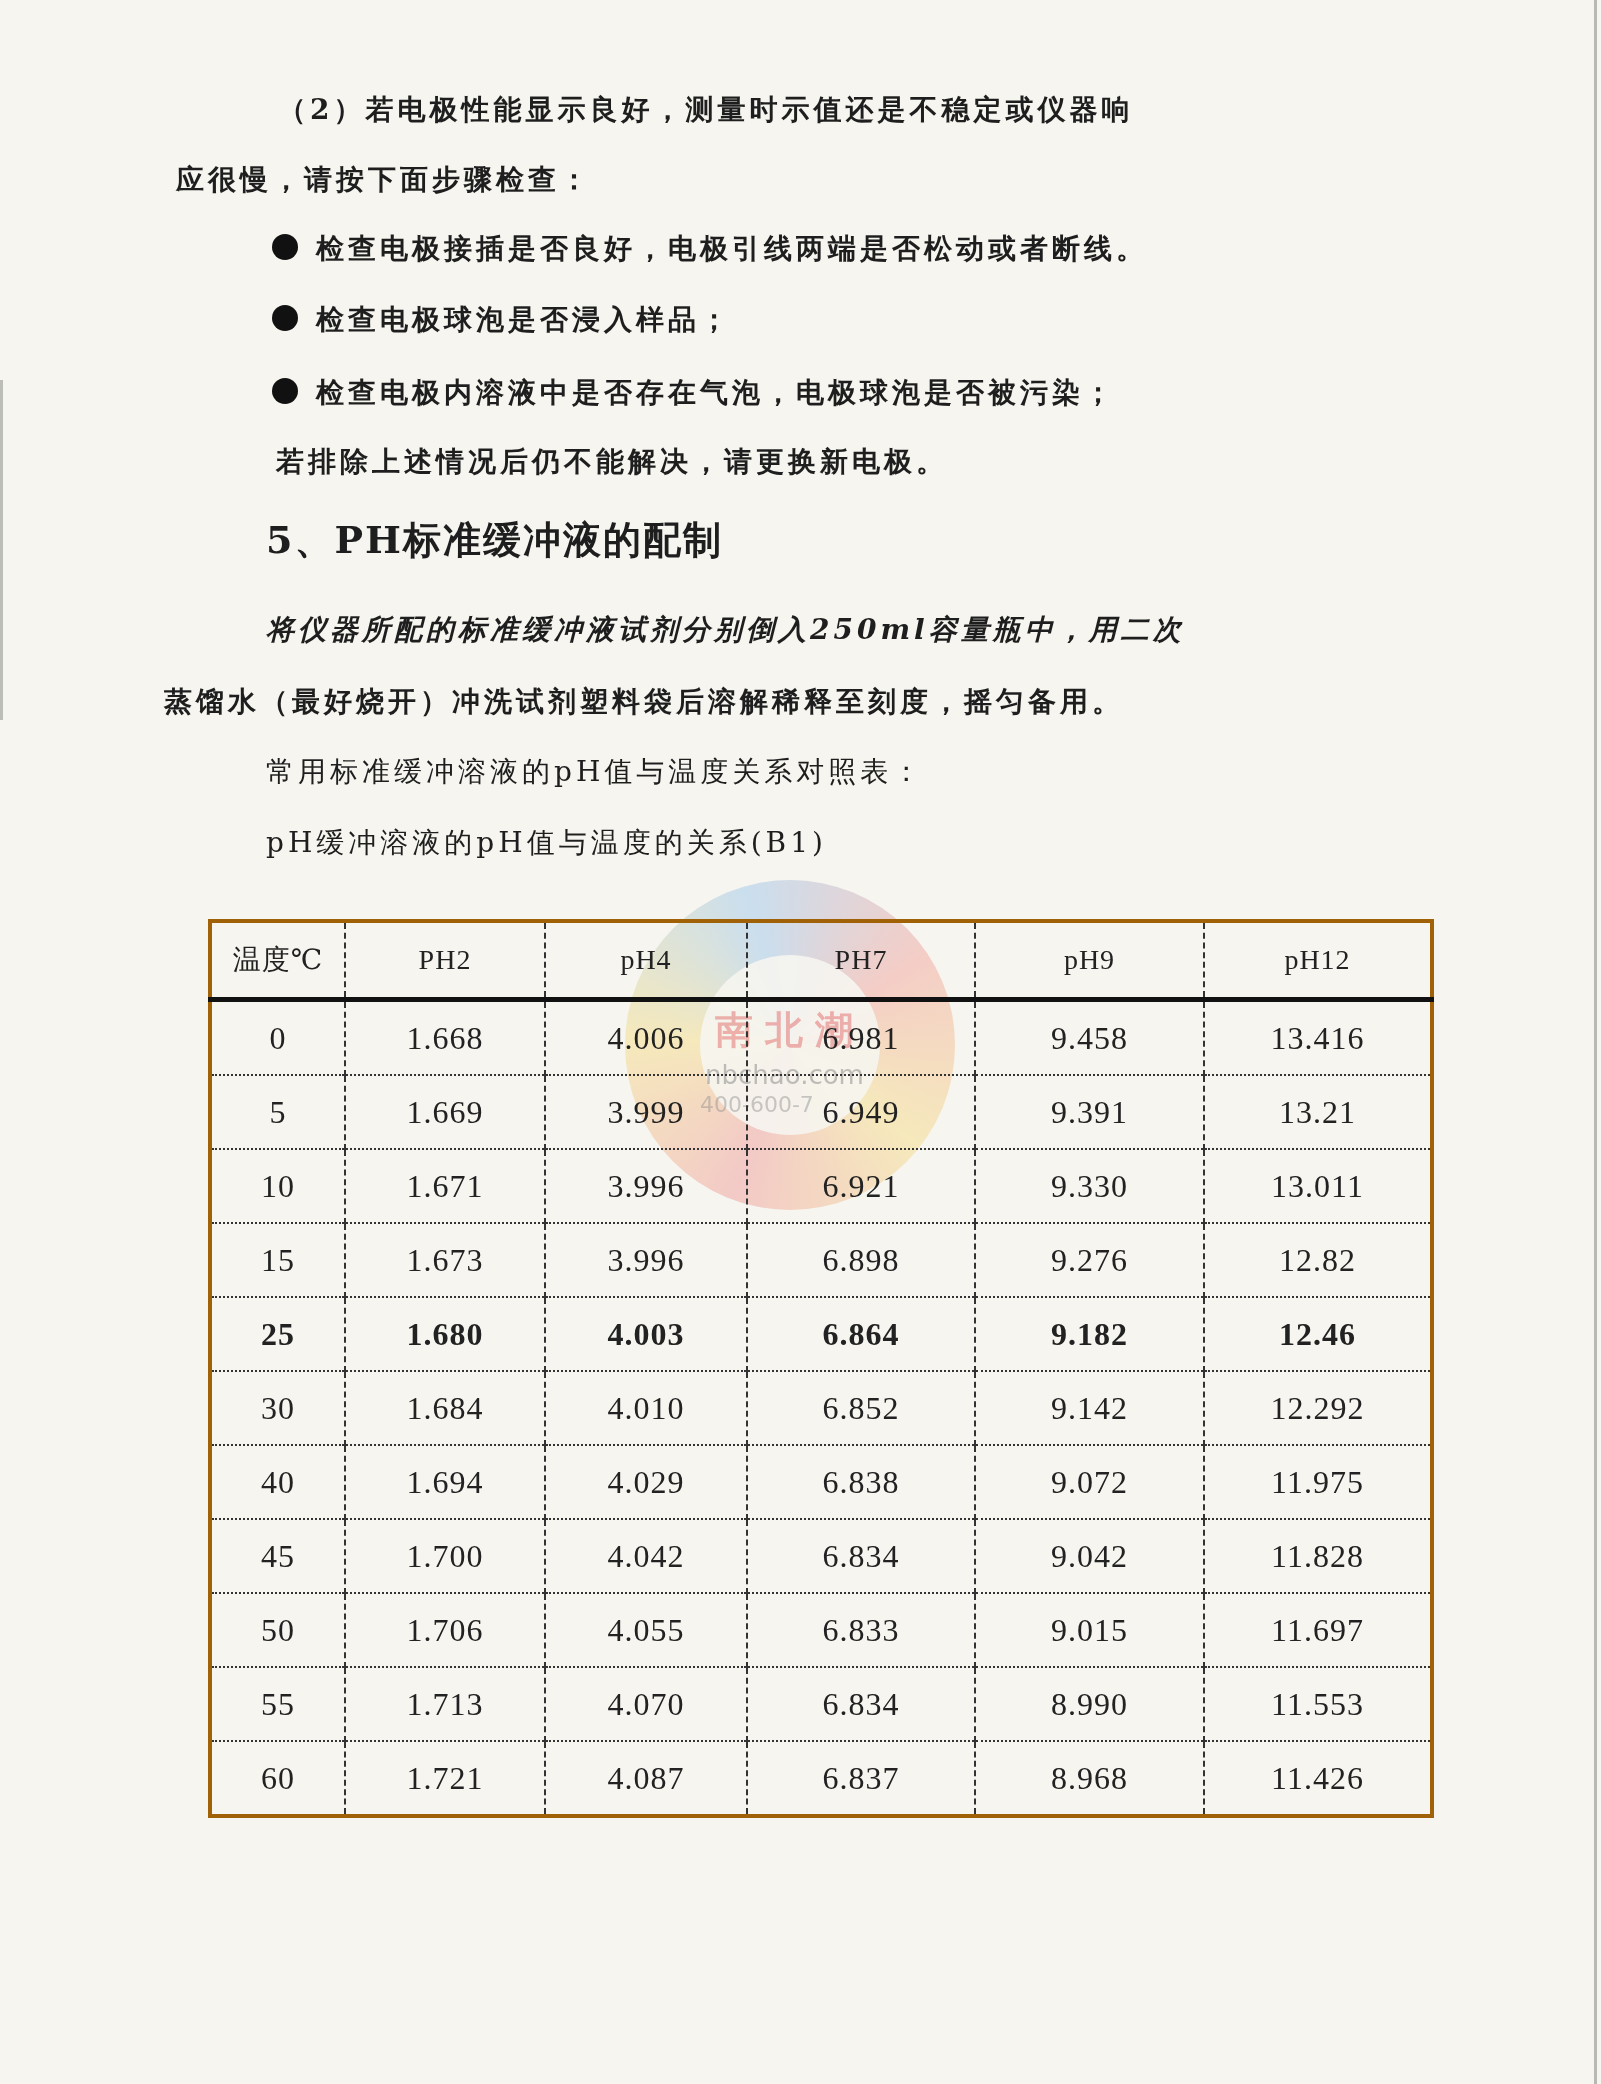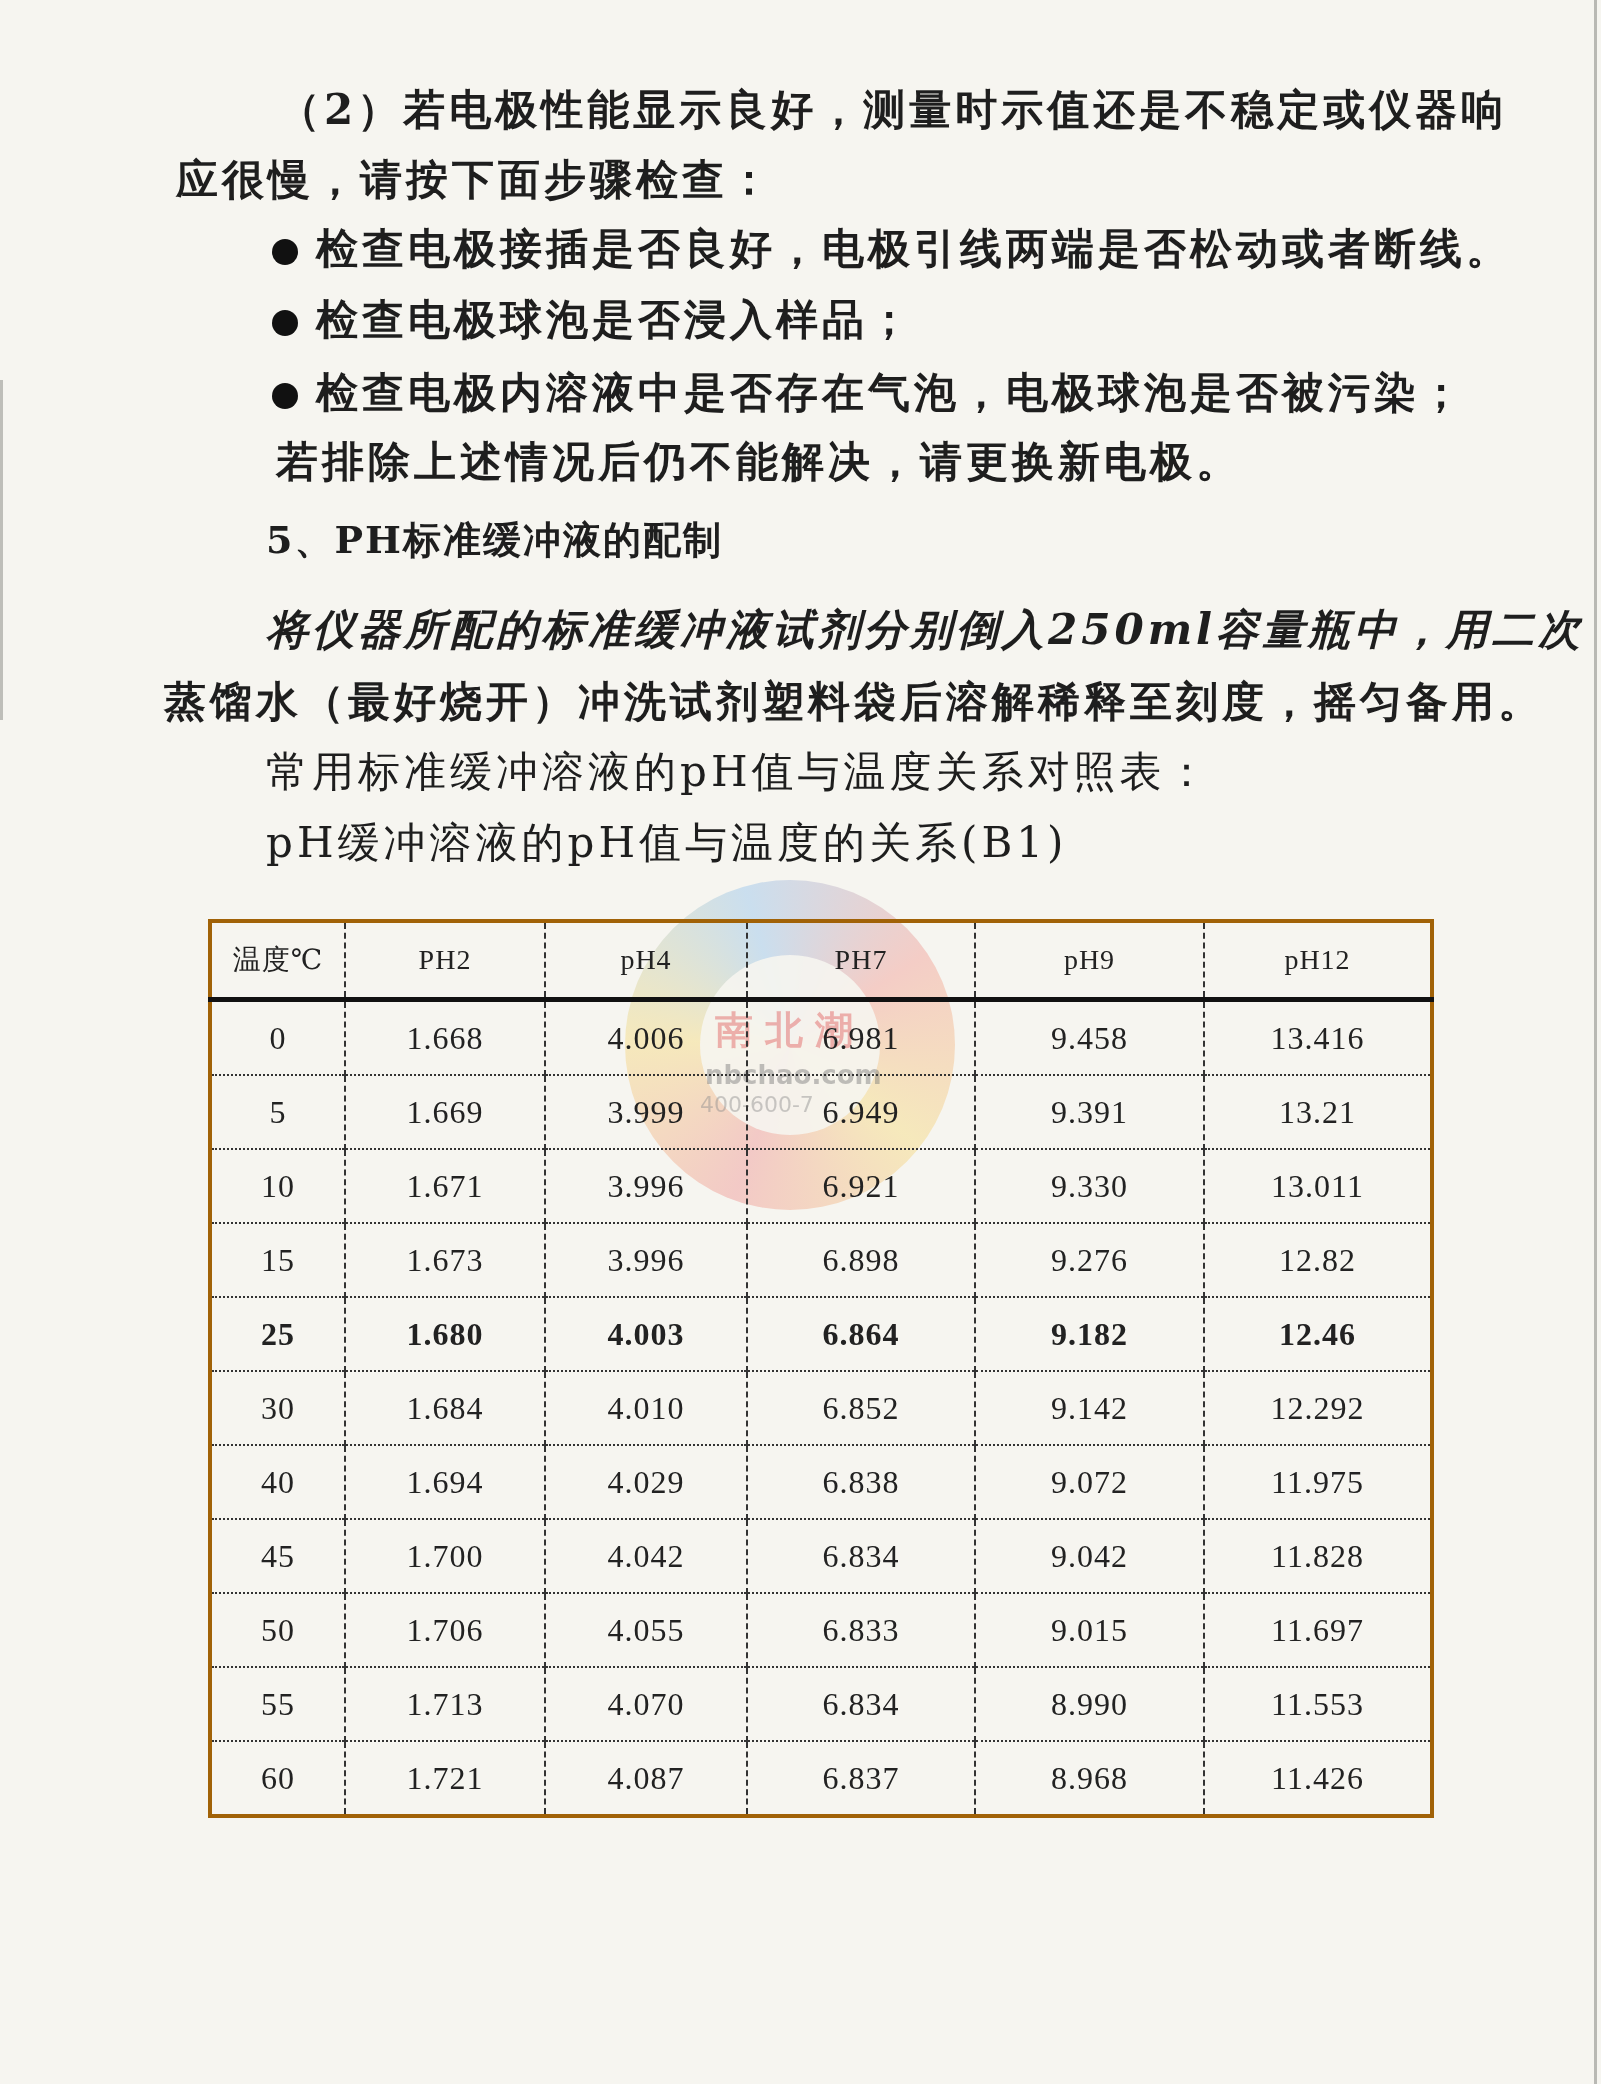--- a/index.html
+++ b/index.html
@@ -6,36 +6,36 @@
   body {
     width: 1601px; height: 2084px; position: relative; overflow: hidden;
     background: #f6f5f0;
     font-family: "DejaVu Serif", "Liberation Serif", serif;
     color: #1e1e1e;
   }
   .page-edge-right { position: absolute; left: 1594px; top: 0; width: 3px; height: 2084px; background: #b9b9b4; }
   .page-edge-left { position: absolute; left: 0; top: 380px; width: 3px; height: 340px; background: #9a9a94; opacity: .6; }
   .line {
     position: absolute; white-space: nowrap;
-    font-size: 42px; line-height: 40px; font-weight: bold; letter-spacing: 4px;
+    font-size: 28px; line-height: 40px; font-weight: bold; letter-spacing: 4px;
   }
   .bullet-dot { display: inline-block; width: 26px; height: 26px; border-radius: 50%; background: #111; margin-right: 18px; vertical-align: -2px; }
   .heading { font-family: "DejaVu Serif", serif; font-size: 38px; letter-spacing: 2px; }
   .watermark {
     position: absolute; left: 625px; top: 880px; width: 330px; height: 330px; border-radius: 50%;
     background: conic-gradient(from 200deg, rgba(236,120,120,.35), rgba(245,210,90,.35), rgba(120,180,235,.35), rgba(240,130,120,.35), rgba(245,210,90,.35), rgba(236,120,120,.35));
     pointer-events: none;
   }
   .watermark::after {
     content: ""; position: absolute; left: 75px; top: 75px; width: 180px; height: 180px; border-radius: 50%;
     background: #f6f5f0; opacity: .9;
   }
   .wm-text { position: absolute; z-index: 1; white-space: nowrap; pointer-events: none; }
   .wm-name { left: 715px; top: 1005px; font-size: 38px; color: rgba(225,90,90,.45); letter-spacing: 12px; font-weight: bold; }
-  .wm-site { left: 705px; top: 1060px; font-size: 26px; color: rgba(120,120,120,.45); font-family: "DejaVu Sans", sans-serif; font-weight: bold; }
+  .wm-site { left: 705px; top: 1060px; font-size: 26px; color: rgba(120,120,120,.45); font-family: "DejaVu Sans", sans-serif; font-weight: normal; }
   .wm-phone { left: 700px; top: 1092px; font-size: 22px; color: rgba(140,140,140,.45); font-family: "DejaVu Sans", sans-serif; }
 
   table.ph {
     position: absolute; left: 208px; top: 919px; width: 1222px;
     border-collapse: collapse; table-layout: fixed; z-index: 2;
     border: 4px solid #a16207;
     font-family: "Liberation Serif", "DejaVu Serif", serif;
   }
   table.ph th, table.ph td {
     text-align: center; vertical-align: middle; font-size: 32px; color: #222;

